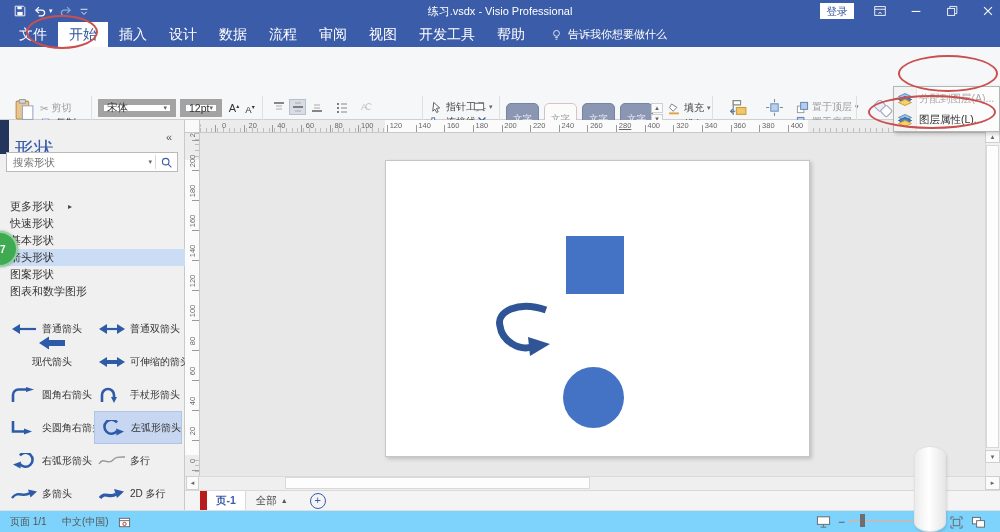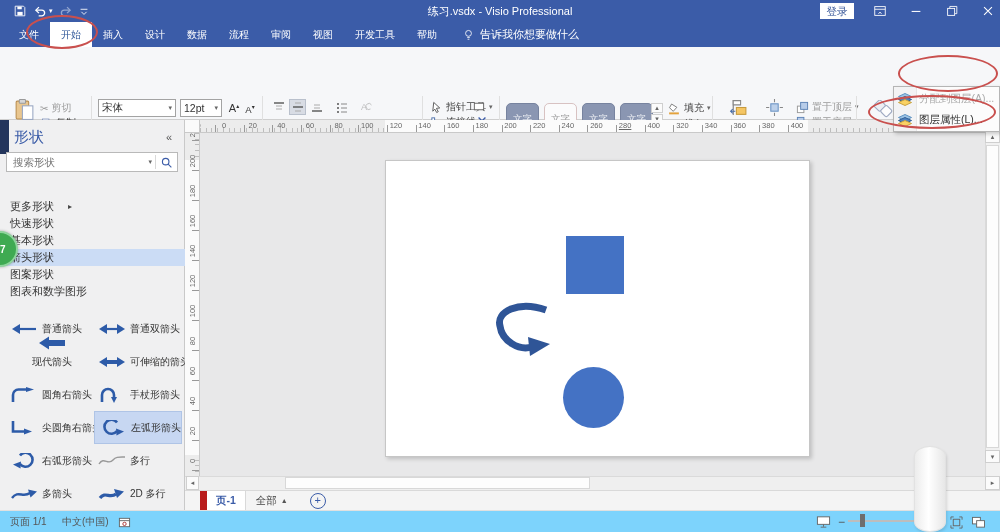--- a/index.html
+++ b/index.html
@@ -7,49 +7,49 @@
   .abs{position:absolute;box-sizing:border-box;}
   svg{display:block;}
   
   #titlebar{left:0;top:0;width:1000px;height:22px;background:#3B5CA8;}
   .qat-btn{top:4px;width:15px;height:15px;}
   #win-title{top:4px;left:0;width:100%;text-align:center;color:#fff;font-size:11px;pointer-events:none;}
   #signin{top:3px;left:820px;width:34px;height:16px;background:#fff;color:#2E4F94;font-size:10.5px;line-height:16px;text-align:center;}
   
   #tabrow{left:0;top:22px;width:1000px;height:25px;background:#3B5CA8;display:flex;align-items:stretch;}
   #tabs{display:flex;margin-left:8px;}
-  .tab{color:#fff;font-size:10px;padding:0 11px;display:flex;align-items:center;cursor:default;}
+  .tab{color:#fff;font-size:14px;padding:0 11px;display:flex;align-items:center;cursor:default;}
   .tab.active{background:#fff;color:#2E5699;}
   #tellme{display:flex;align-items:center;color:#fff;font-size:11px;margin-left:14px;gap:5px;}
   #share{position:absolute;right:12px;top:22px;height:25px;display:flex;align-items:center;color:#fff;font-size:11px;gap:4px;}
   
   #ribbon{left:0;top:47px;width:1000px;height:73px;background:#F6F7F9;border-bottom:1px solid #CFCFCF;}
   .gdiv{top:49px;width:1px;height:66px;background:#E0E0E0;}
   .glabel{font-size:9.5px;color:#777;text-align:center;top:103px;}
   .bigbtn{display:flex;flex-direction:column;align-items:center;font-size:10px;color:#444;gap:2px;}
   .smallrow{display:flex;align-items:center;gap:3px;font-size:10px;color:#444;white-space:nowrap;}
   .gray{color:#9a9a9a;}
   .dd{font-size:7px;color:#666;}
-  .box{border:1px solid #a3a3a3;background:#fff;display:flex;align-items:center;font-size:10.5px;color:#333;padding:0 3px;justify-content:space-between;}
+  .box{border:6px solid #a3a3a3;background:#fff;display:flex;align-items:center;font-size:10.5px;color:#333;padding:0 3px;justify-content:space-between;}
   .fbtn{width:16px;height:16px;display:flex;align-items:center;justify-content:center;font-size:11px;color:#333;}
   .pbtn{width:17px;height:16px;display:flex;align-items:center;justify-content:center;}
   .pressed{background:#D8DCE4;border:1px solid #B9C0CC;}
   .chip{width:31px;height:31px;border-radius:5px;background:#8A96B2;border:1px solid #77839F;color:#EDEFF4;font-size:9.5px;display:flex;align-items:center;justify-content:center;}
   .chip.light{background:#FBFBFC;border:1px solid #D8C2C2;color:#999;}
   .launcher{width:8px;height:8px;border-left:1px solid #999;border-bottom:1px solid #999;transform:rotate(0deg);opacity:.7;}
   #layers-btn{background:#D0D0D0;border:1px solid #BDBDBD;padding:0 3px;height:17px;}
   
   #layers-menu{left:893px;top:86px;width:107px;height:46px;background:#FCFCFC;border:1px solid #B5B5B5;box-shadow:2px 2px 4px rgba(0,0,0,.2);z-index:50;}
   #layers-menu .gutter{position:absolute;left:0;top:0;width:22px;height:100%;background:#F3F3F4;border-right:1px solid #E6E6E6;}
   .menu-item{position:absolute;left:0;width:100%;height:20px;display:flex;align-items:center;font-size:10.5px;gap:6px;padding-left:3px;box-sizing:border-box;}
   .menu-item .mlabel{white-space:nowrap;}
   
   #panel{left:0;top:120px;width:185px;height:390px;background:#F0F0F1;border-right:1px solid #C9C9C9;}
   #edge-tab{left:0;top:120px;width:9px;height:34px;background:#24355C;}
-  #panel-title{left:14px;top:128px;font-size:15px;color:#3B5CA8;}
+  #panel-title{left:14px;top:136px;font-size:20px;color:#3B5CA8;}
   #panel-collapse{left:166px;top:131px;font-size:11px;color:#555;}
   #searchbox{left:6px;top:152px;width:172px;height:20px;background:#fff;border:1px solid #B9B9B9;display:flex;align-items:center;}
   #searchbox input{flex:1;border:0;outline:none;font-size:10.5px;color:#555;padding:0 6px;background:transparent;font-family:inherit;min-width:0;}
   #searchbox .sep{width:1px;height:14px;background:#D9D9D9;}
   .cat{position:absolute;left:0;width:185px;height:17px;display:flex;align-items:center;padding-left:10px;box-sizing:border-box;font-size:11px;color:#333;}
   .cat.selected{background:#CBDCF5;}
   .cat .sub{margin-left:14px;font-size:8px;color:#444;}
   .sten{position:absolute;width:88px;height:33px;display:flex;align-items:center;gap:4px;padding-left:4px;box-sizing:border-box;}
   .sten.selected{background:#C7D7F2;border:1px solid #AFC4E6;}
   .sten .slabel{font-size:10px;color:#333;white-space:nowrap;}

